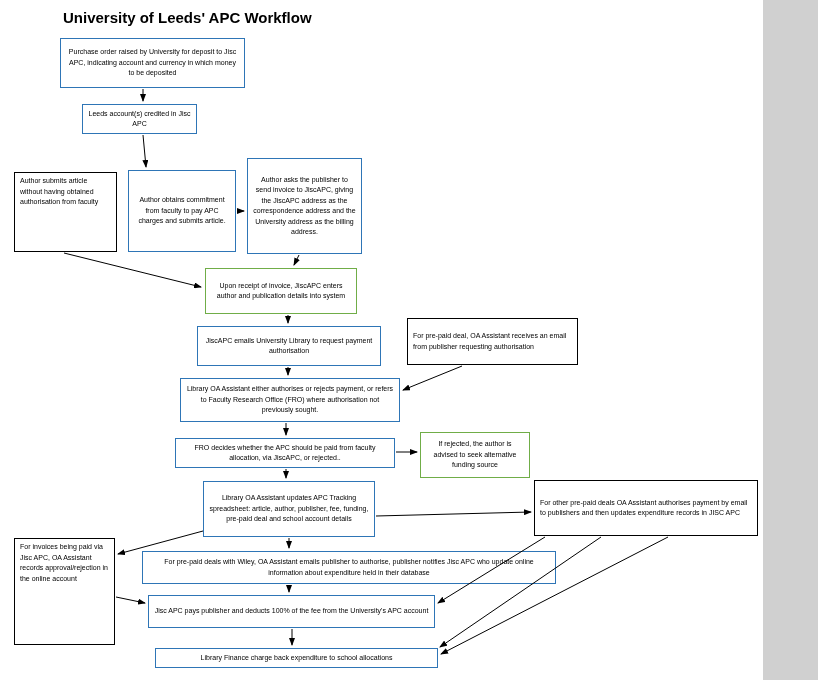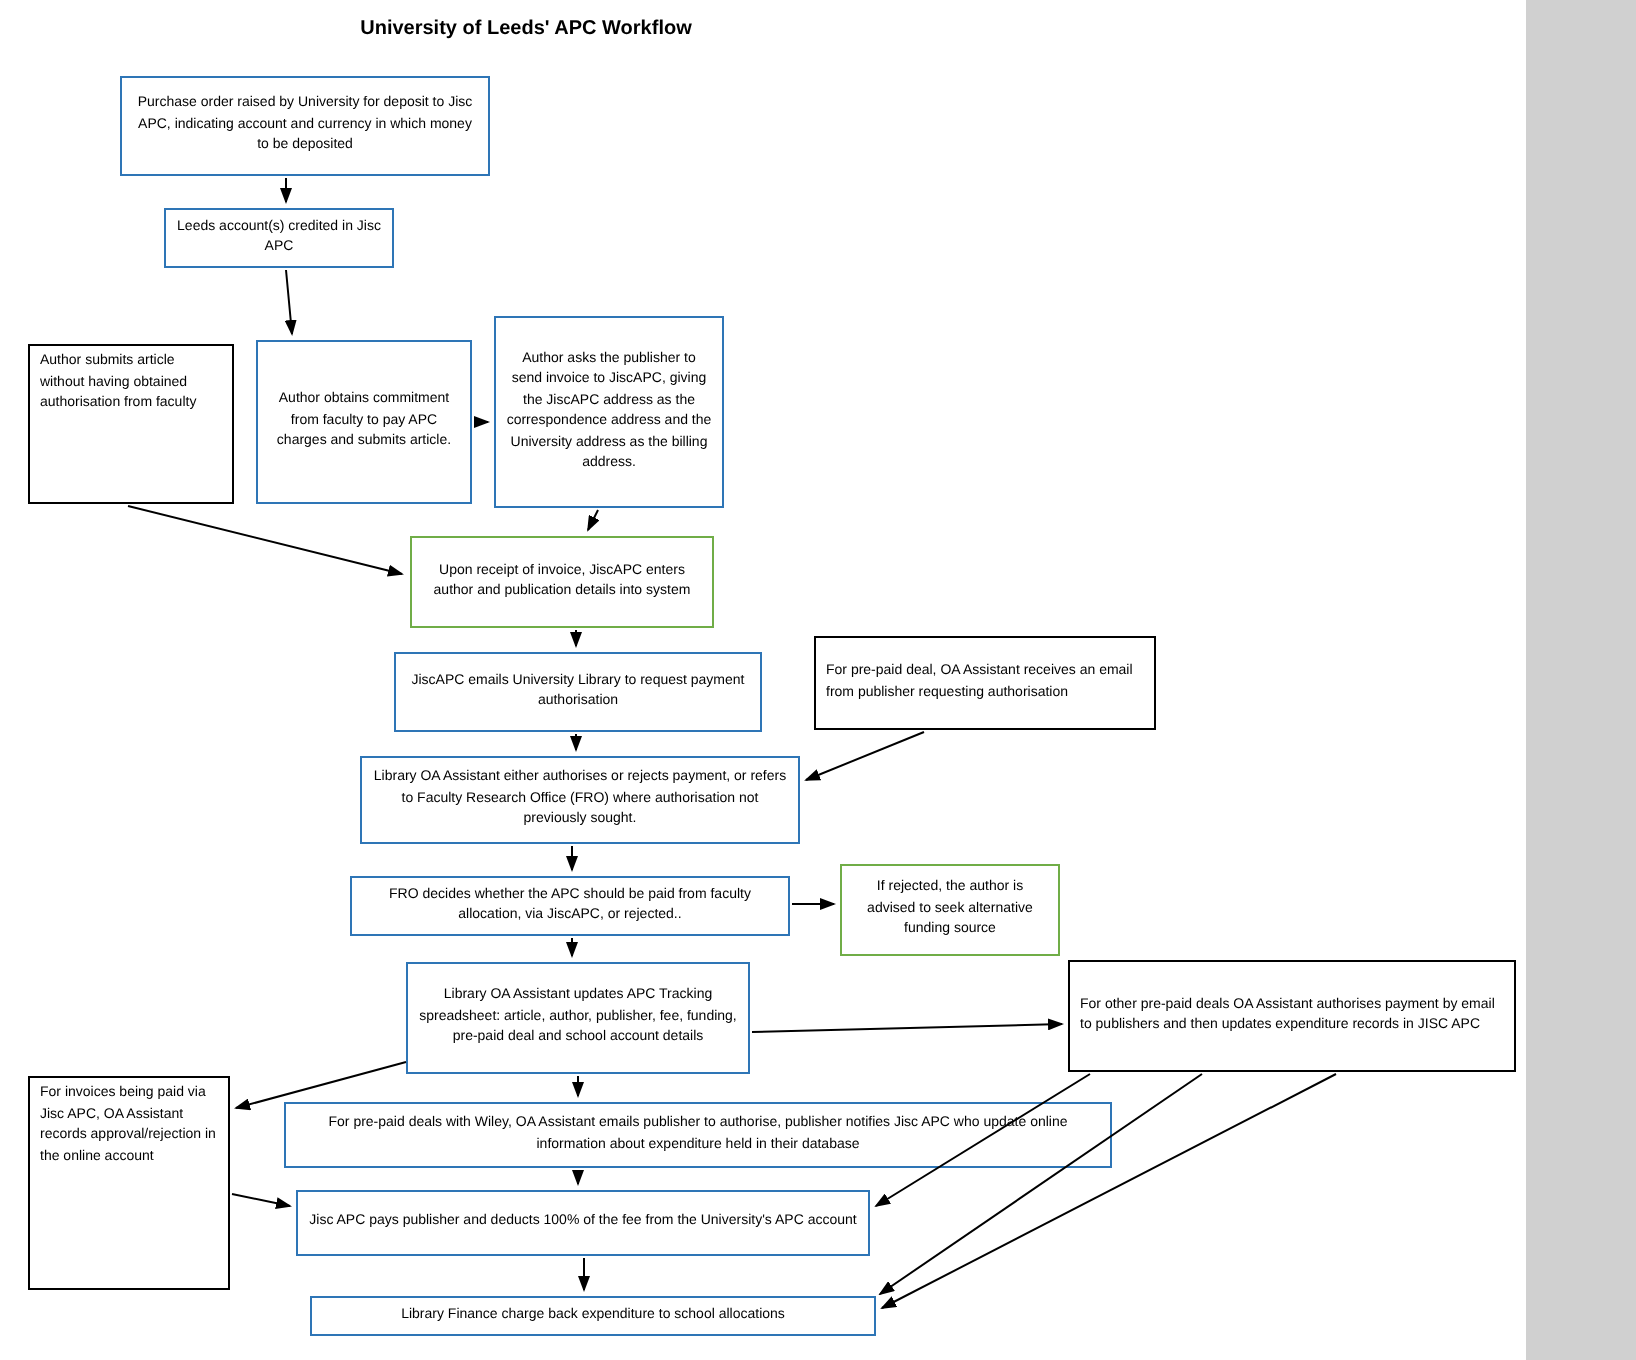--- a/index.html
+++ b/index.html
@@ -1,20 +1,20 @@
 <!DOCTYPE html>
 <html style="--flow-border: #2e75b6; --event-border: #70ad47; --note-border: #000000; --gutter: #d0d0d0;"><head>
 <meta charset="utf-8">
 <style>
   html,body { margin:0; padding:0; background:#fff; }
   body { font-family:"Liberation Sans", sans-serif; }
   .canvas { position:relative; width:818px; height:680px; background:#fff; overflow:hidden; }
   .gutter { position:absolute; top:0; right:0; width:55px; height:680px; background:var(--gutter,#d0d0d0); }
-  .title { position:absolute; top:9px; left:63px; width:400px; text-align:center;
-           font-size:10px; font-weight:bold; color:#000; }
+  .title { position:absolute; top:9px; left:63px; width:400px; 
+           font-size:15px; font-weight:bold; color:#000; }
   .node { position:absolute; box-sizing:border-box; background:#fff; color:#000;
           border:1px solid #000; font-size:7px; line-height:1.5;
           display:flex; align-items:center; justify-content:center;
           text-align:center; padding:3px 5px; }
   .node.flow  { border-color:var(--flow-border,#2e75b6); }
   .node.event { border-color:var(--event-border,#70ad47); }
   .node.note  { border-color:var(--note-border,#000000); }
   .align-left { text-align:left; justify-content:flex-start; }
   .align-top  { align-items:flex-start; }
   svg.arrows { position:absolute; left:0; top:0; pointer-events:none; }

